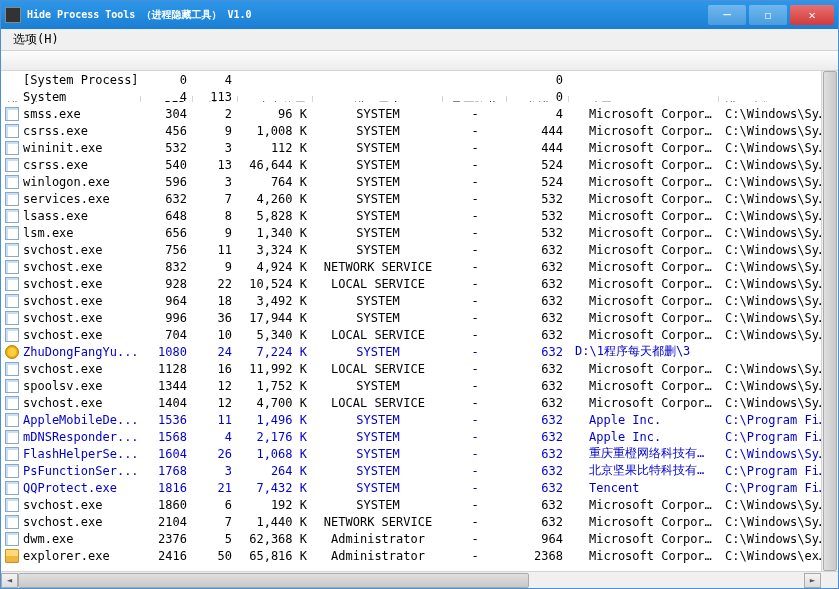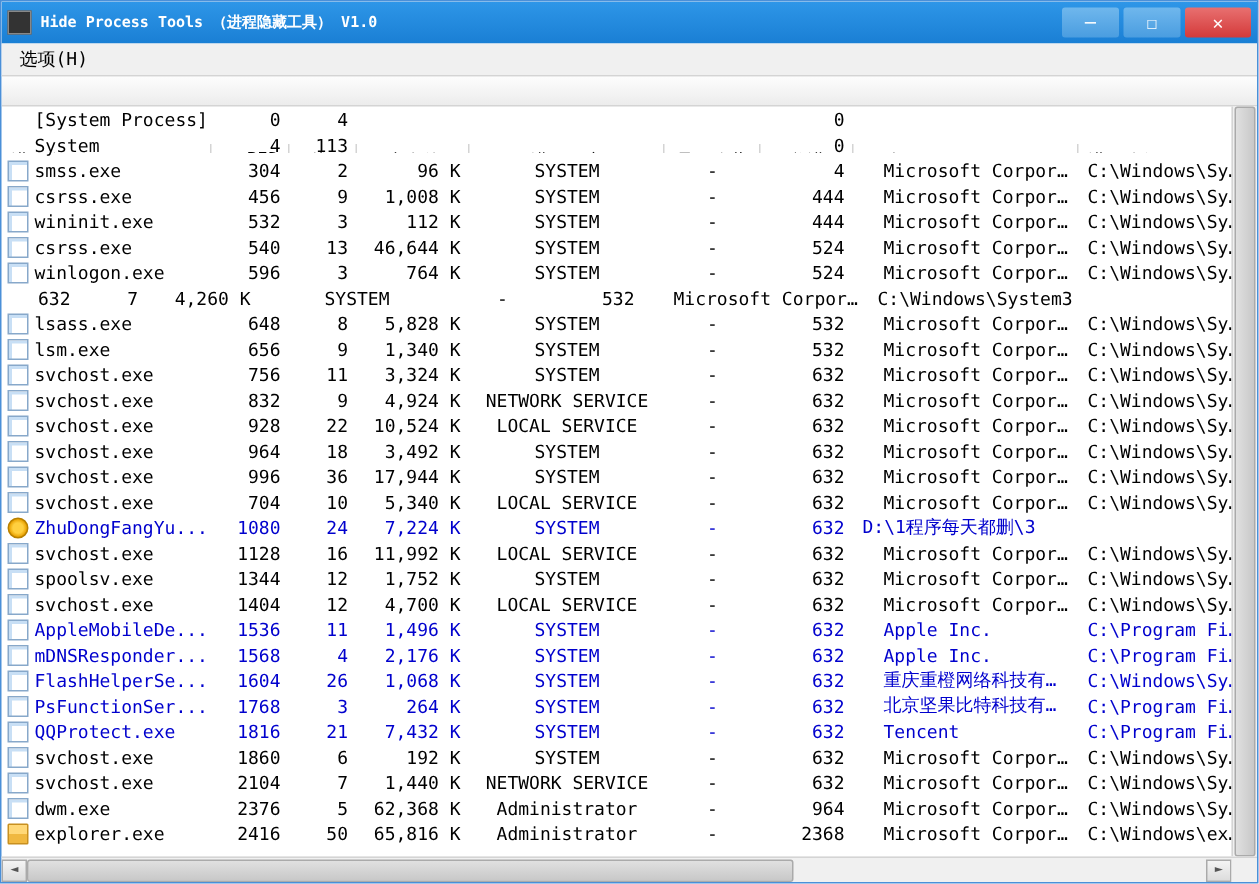--- a/index.html
+++ b/index.html
@@ -168,20 +168,24 @@
         <div class="cell c-pid">596</div>
         <div class="cell c-threads">3</div>
         <div class="cell c-mem">764 K</div>
         <div class="cell c-user">SYSTEM</div>
         <div class="cell c-hidden">-</div>
         <div class="cell c-parent">524</div>
         <div class="cell c-company">Microsoft Corporation</div>
         <div class="cell c-path">C:\Windows\System3</div>
       </div>
       <div class="row">
+        <div class="cell c-name">
+          <span class="picon exe"></span>
+          <span>services.exe</span>
+        </div>
         <div class="cell c-pid">632</div>
         <div class="cell c-threads">7</div>
         <div class="cell c-mem">4,260 K</div>
         <div class="cell c-user">SYSTEM</div>
         <div class="cell c-hidden">-</div>
         <div class="cell c-parent">532</div>
         <div class="cell c-company">Microsoft Corporation</div>
         <div class="cell c-path">C:\Windows\System3</div>
       </div>
       <div class="row">

